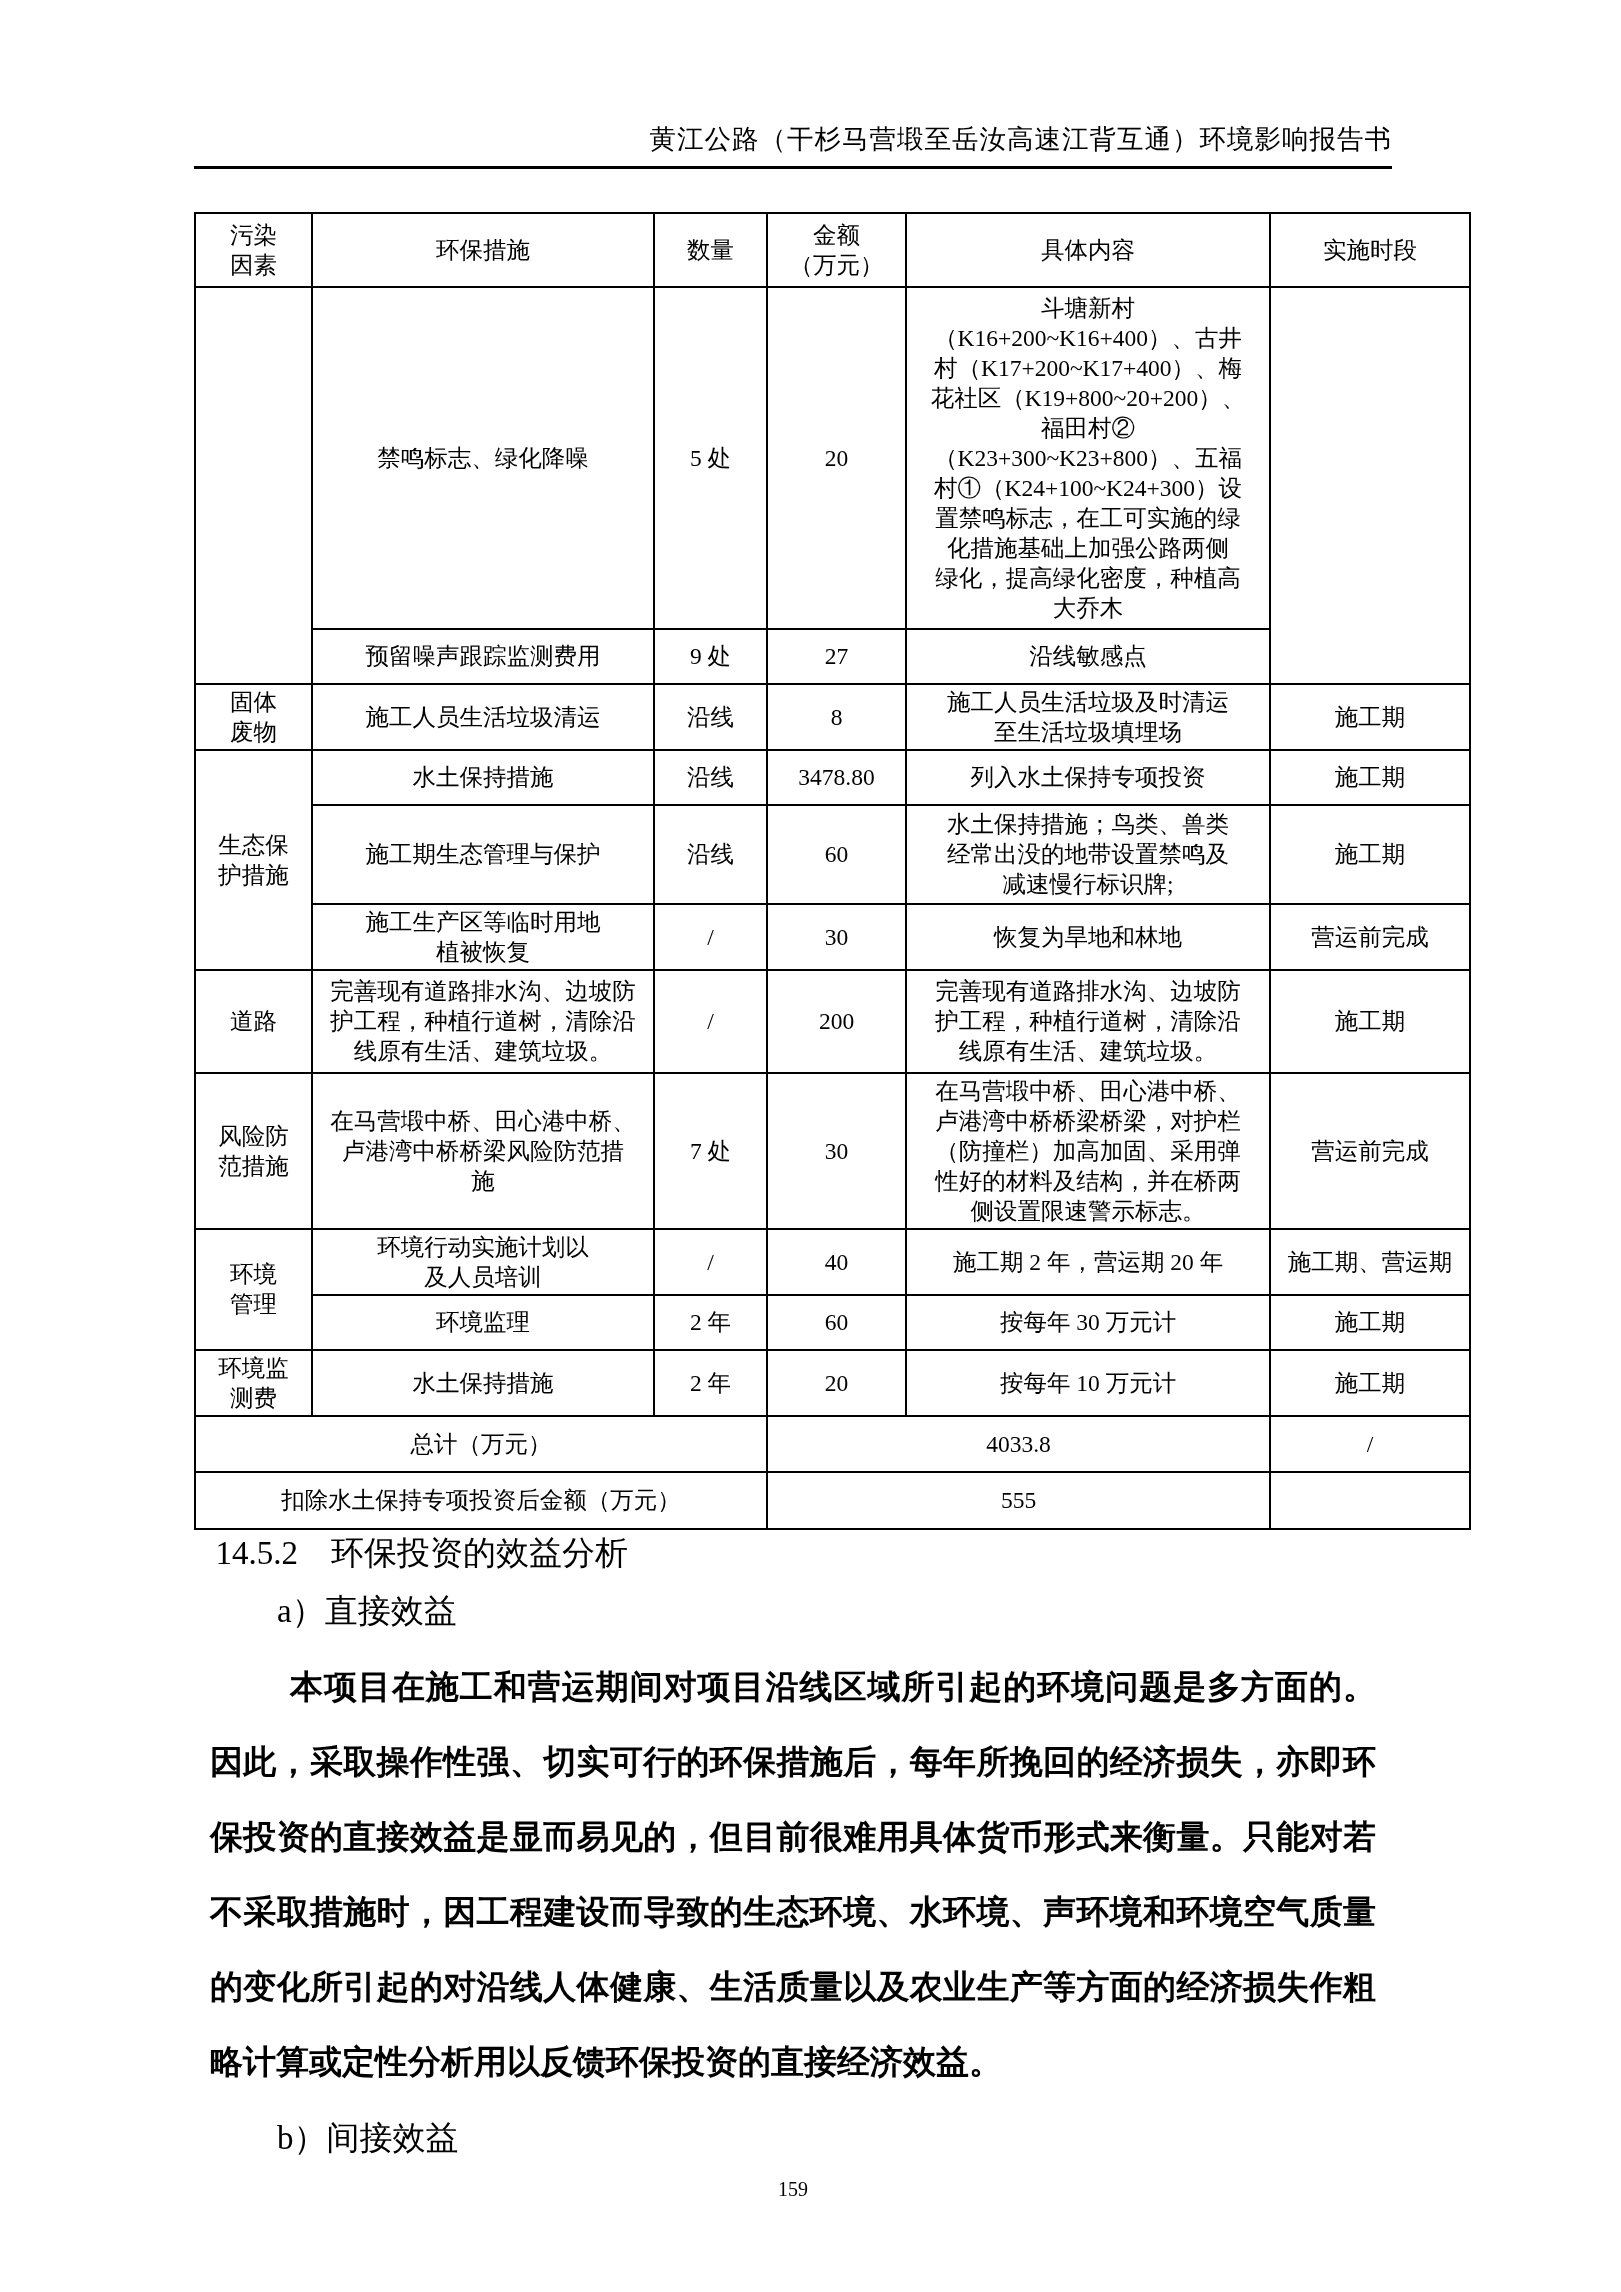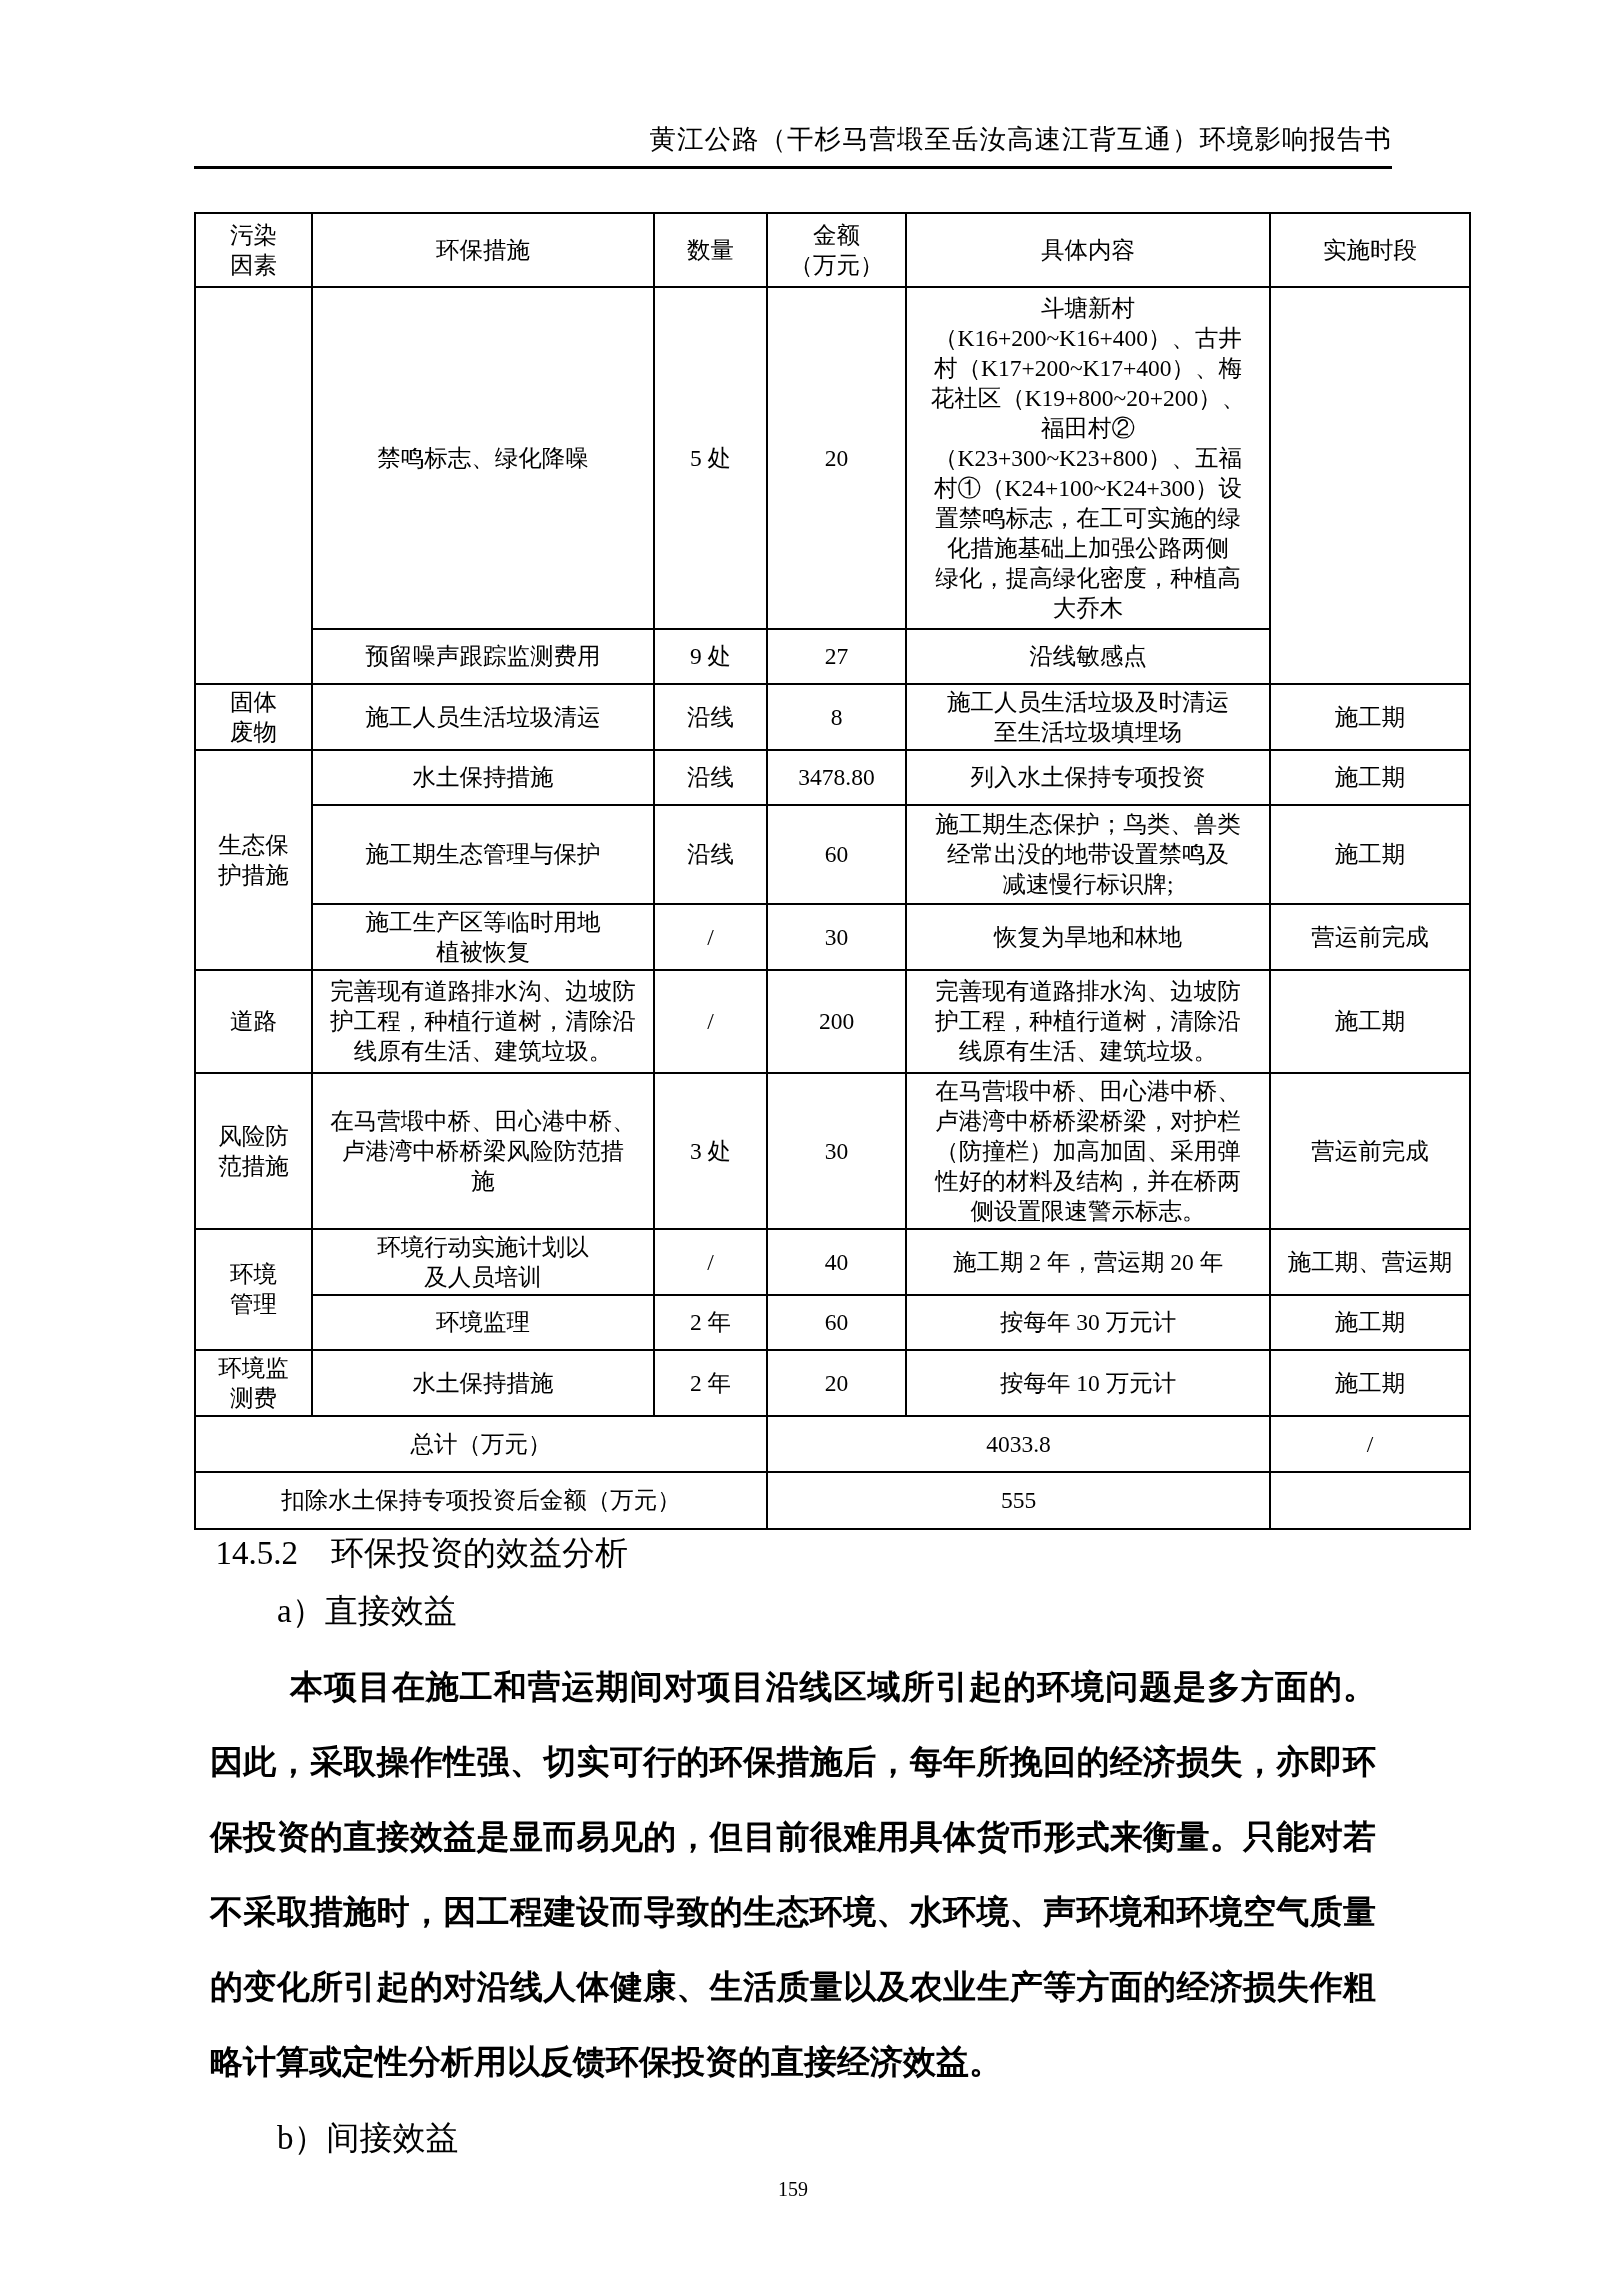--- a/index.html
+++ b/index.html
@@ -146,21 +146,21 @@
           <td>水土保持措施</td>
           <td>沿线</td>
           <td>3478.80</td>
           <td>列入水土保持专项投资</td>
           <td>施工期</td>
         </tr>
         <tr style="height:99px">
           <td>施工期生态管理与保护</td>
           <td>沿线</td>
           <td>60</td>
-          <td>施工期生态保护；鸟类、兽类
+          <td>水土保持措施；鸟类、兽类
 经常出没的地带设置禁鸣及
 减速慢行标识牌;</td>
           <td>施工期</td>
         </tr>
         <tr style="height:63px">
           <td>施工生产区等临时用地
 植被恢复</td>
           <td>/</td>
           <td>30</td>
           <td>恢复为旱地和林地</td>
@@ -177,21 +177,21 @@
 护工程，种植行道树，清除沿
 线原有生活、建筑垃圾。</td>
           <td>施工期</td>
         </tr>
         <tr style="height:152px">
           <td>风险防
 范措施</td>
           <td>在马营塅中桥、田心港中桥、
 卢港湾中桥桥梁风险防范措
 施</td>
-          <td>3 处</td>
+          <td>7 处</td>
           <td>30</td>
           <td>在马营塅中桥、田心港中桥、
 卢港湾中桥桥梁桥梁，对护栏
 （防撞栏）加高加固、采用弹
 性好的材料及结构，并在桥两
 侧设置限速警示标志。</td>
           <td>营运前完成</td>
         </tr>
         <tr style="height:64px">
           <td rowspan="2">环境

